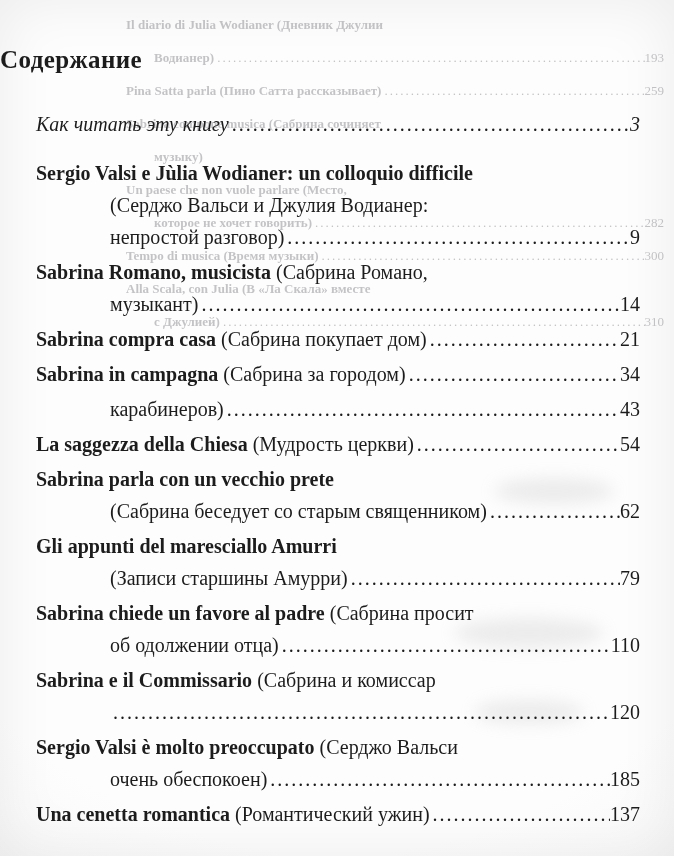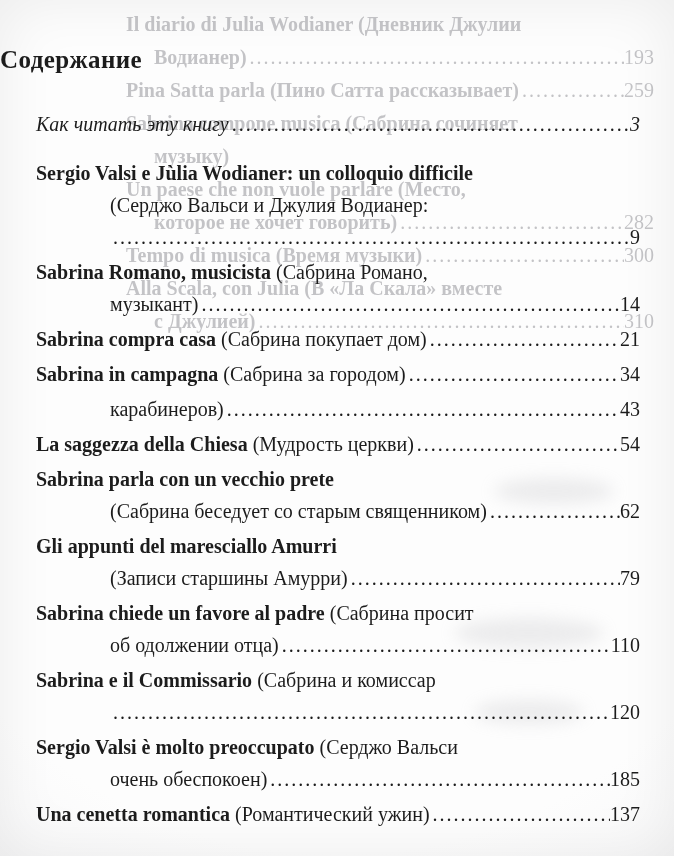--- a/index.html
+++ b/index.html
@@ -8,22 +8,22 @@
 
   .page {
     position:relative; width:674px; height:856px; overflow:hidden;
     background: radial-gradient(130% 105% at 50% 42%, #fdfdfd 55%, #efeff1 92%, #e6e6e8 100%);
     box-shadow: inset 0 0 60px rgba(0,0,0,0.07);
     color:#1c1c1c;
   }
 
   
   .ghost {
-    position:absolute; top:8px; left:126px; right:20px; z-index:0;
-    font-size:20px; line-height:33px; font-weight:600;
+    position:absolute; top:8px; left:126px; right:10px; z-index:0;
+    font-size:13px; line-height:33px; font-weight:600;
     color:#86868c; opacity:0.48; filter: blur(0.7px);
   }
   .ghost-line { display:flex; align-items:baseline; white-space:nowrap; }
   .ghost-line.ind1 { padding-left:28px; }
   .ghost-line .leader { letter-spacing:2px; }
 
   .smudge { position:absolute; border-radius:50%; filter:blur(8px); opacity:.25;
             background:#b9b9bd; z-index:0; }
   .s1 { width:120px; height:26px; right:60px;  top:478px; }
   .s2 { width:150px; height:30px; right:70px;  top:618px; }
@@ -111,20 +111,21 @@
         <div class="line last">
           <span class="txt"><span>Как читать эту книгу</span></span>
           <span class="leader">............................................................................................................................................</span>
           <span class="pg">3</span>
         </div>
       </div>
       <div class="entry">
         <div class="line"><span class="txt"><span class="b">Sergio Valsi e Jùlia Wodianer: un colloquio difficile</span></span></div>
         <div class="line cont"><span class="txt"><span>(Серджо Вальси и Джулия Водианер:</span></span></div>
         <div class="line cont last">
+          <span class="txt"><span>непростой разговор)</span></span>
           <span class="leader">............................................................................................................................................</span>
           <span class="pg">9</span>
         </div>
       </div>
       <div class="entry">
         <div class="line"><span class="txt"><span class="b">Sabrina Romano, musicista </span><span>(Сабрина Романо,</span></span></div>
         <div class="line cont last">
           <span class="txt"><span>музыкант)</span></span>
           <span class="leader">............................................................................................................................................</span>
           <span class="pg">14</span>

